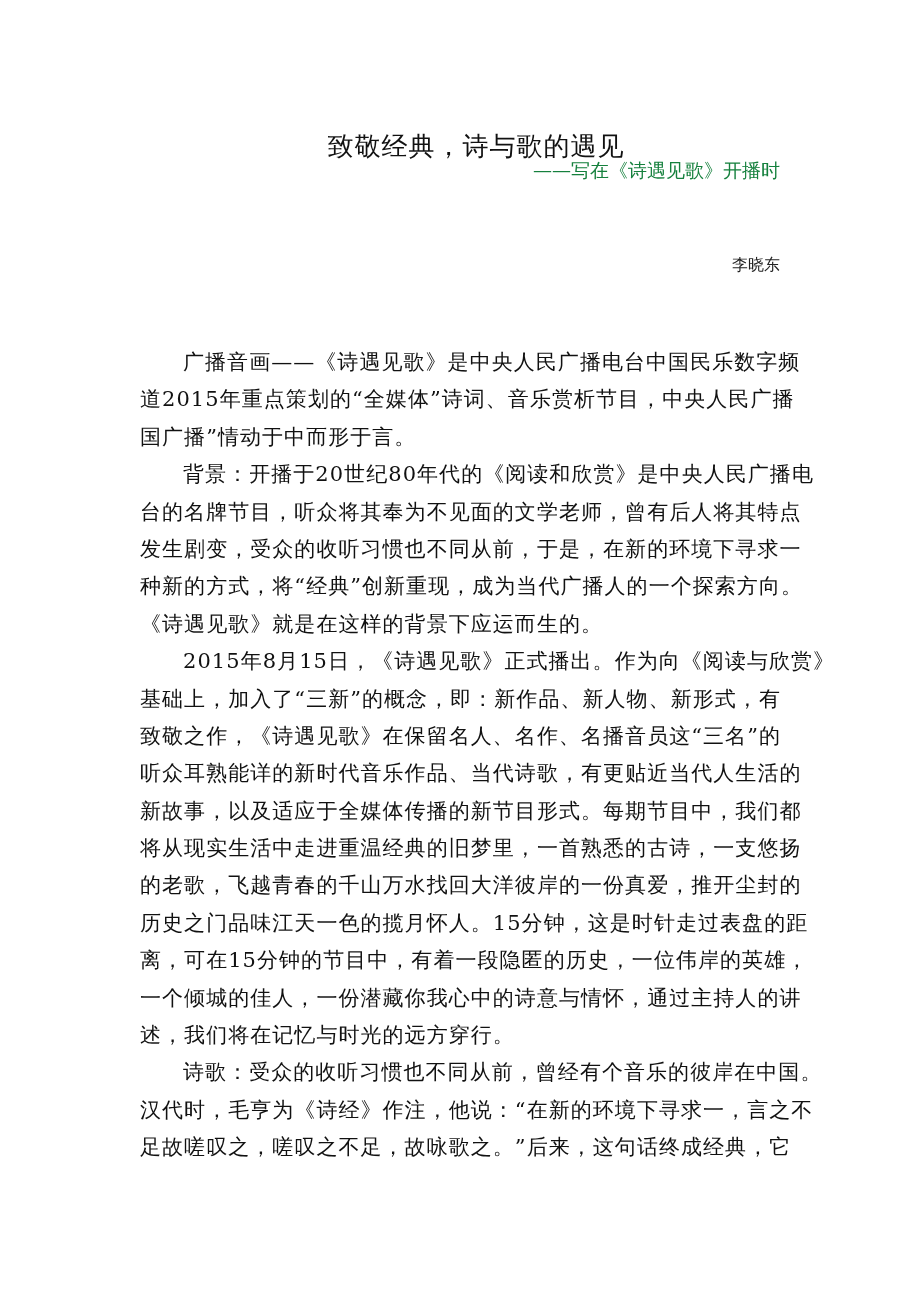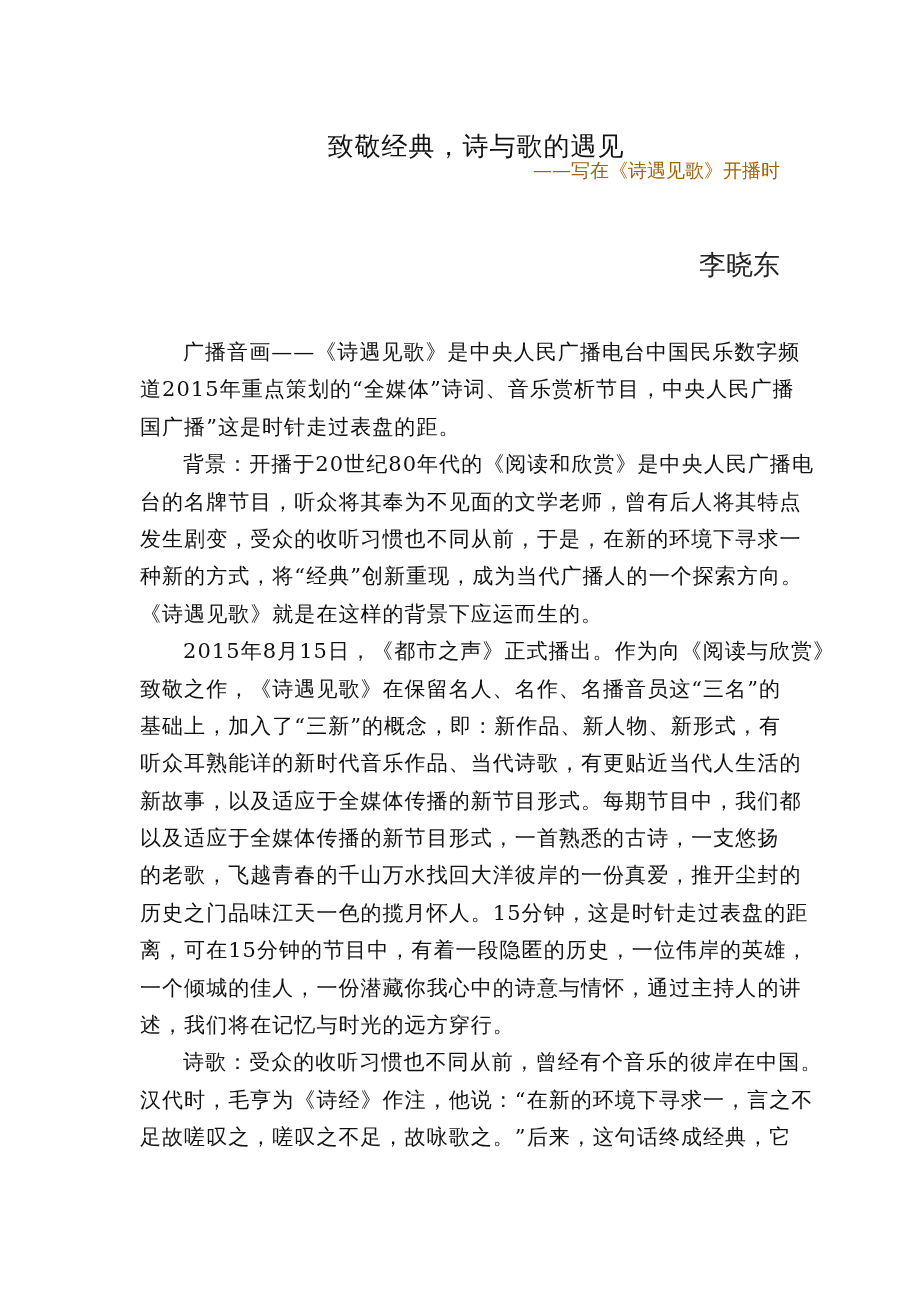--- a/index.html
+++ b/index.html
@@ -1,56 +1,56 @@
 <!DOCTYPE html>
 <html><head>
 <meta charset="utf-8">
 <style>
   html, body { margin: 0; padding: 0; background: #ffffff; }
   body { width: 920px; height: 1302px; position: relative; overflow: hidden;
          font-family: "DejaVu Serif", "Liberation Serif", serif; color: #111; }
   .title { position: absolute; top: 112px; left: 0; width: 920px; text-align: center;
            font-size: 26px; letter-spacing: 1px; line-height: 36px; }
-  .subtitle { position: absolute; top: 156px; right: 140px; font-size: 19px; line-height: 28px; color: #a16207; }
-  .author { position: absolute; top: 251px; right: 140px; font-size: 27px; line-height: 28px; color: #222; }
-  .body { position: absolute; top: 334px; left: 140px; width: 642px; font-size: 21px; }
+  .subtitle { position: absolute; top: 156px; right: 140px; font-size: 19px; line-height: 28px; color: #15803d; }
+  .author { position: absolute; top: 251px; right: 140px; font-size: 16px; line-height: 28px; color: #222; }
+  .body { position: absolute; top: 344px; left: 140px; width: 642px; font-size: 21px; }
   .line { height: 37.4px; line-height: 37.4px; white-space: nowrap; letter-spacing: 1.05px; }
   .indent { padding-left: 43px; }
 </style>
 </head>
 <body>
 
 <div>
   <h1 class="title" style="margin:16px;font-weight:normal;">致敬经典，诗与歌的遇见</h1>
   <div class="subtitle">——写在《诗遇见歌》开播时</div>
   <div class="author">李晓东</div>
 
   <div class="body">
 
     <div>
       <div class="line indent">广播音画——《诗遇见歌》是中央人民广播电台中国民乐数字频</div>
       <div class="line">道2015年重点策划的“全媒体”诗词、音乐赏析节目，中央人民广播</div>
-      <div class="line">国广播”这是时针走过表盘的距。</div>
+      <div class="line">国广播”情动于中而形于言。</div>
     </div>
 
     <div>
       <div class="line indent">背景：开播于20世纪80年代的《阅读和欣赏》是中央人民广播电</div>
       <div class="line">台的名牌节目，听众将其奉为不见面的文学老师，曾有后人将其特点</div>
       <div class="line">发生剧变，受众的收听习惯也不同从前，于是，在新的环境下寻求一</div>
       <div class="line">种新的方式，将“经典”创新重现，成为当代广播人的一个探索方向。</div>
       <div class="line">《诗遇见歌》就是在这样的背景下应运而生的。</div>
     </div>
 
     <div>
-      <div class="line indent">2015年8月15日，《都市之声》正式播出。作为向《阅读与欣赏》</div>
+      <div class="line indent">2015年8月15日，《诗遇见歌》正式播出。作为向《阅读与欣赏》</div>
+      <div class="line">基础上，加入了“三新”的概念，即：新作品、新人物、新形式，有</div>
       <div class="line">致敬之作，《诗遇见歌》在保留名人、名作、名播音员这“三名”的</div>
-      <div class="line">基础上，加入了“三新”的概念，即：新作品、新人物、新形式，有</div>
       <div class="line">听众耳熟能详的新时代音乐作品、当代诗歌，有更贴近当代人生活的</div>
       <div class="line">新故事，以及适应于全媒体传播的新节目形式。每期节目中，我们都</div>
-      <div class="line">以及适应于全媒体传播的新节目形式，一首熟悉的古诗，一支悠扬</div>
+      <div class="line">将从现实生活中走进重温经典的旧梦里，一首熟悉的古诗，一支悠扬</div>
       <div class="line">的老歌，飞越青春的千山万水找回大洋彼岸的一份真爱，推开尘封的</div>
       <div class="line">历史之门品味江天一色的揽月怀人。15分钟，这是时针走过表盘的距</div>
       <div class="line">离，可在15分钟的节目中，有着一段隐匿的历史，一位伟岸的英雄，</div>
       <div class="line">一个倾城的佳人，一份潜藏你我心中的诗意与情怀，通过主持人的讲</div>
       <div class="line">述，我们将在记忆与时光的远方穿行。</div>
     </div>
 
     <div>
       <div class="line indent">诗歌：受众的收听习惯也不同从前，曾经有个音乐的彼岸在中国。</div>
       <div class="line">汉代时，毛亨为《诗经》作注，他说：“在新的环境下寻求一，言之不</div>

